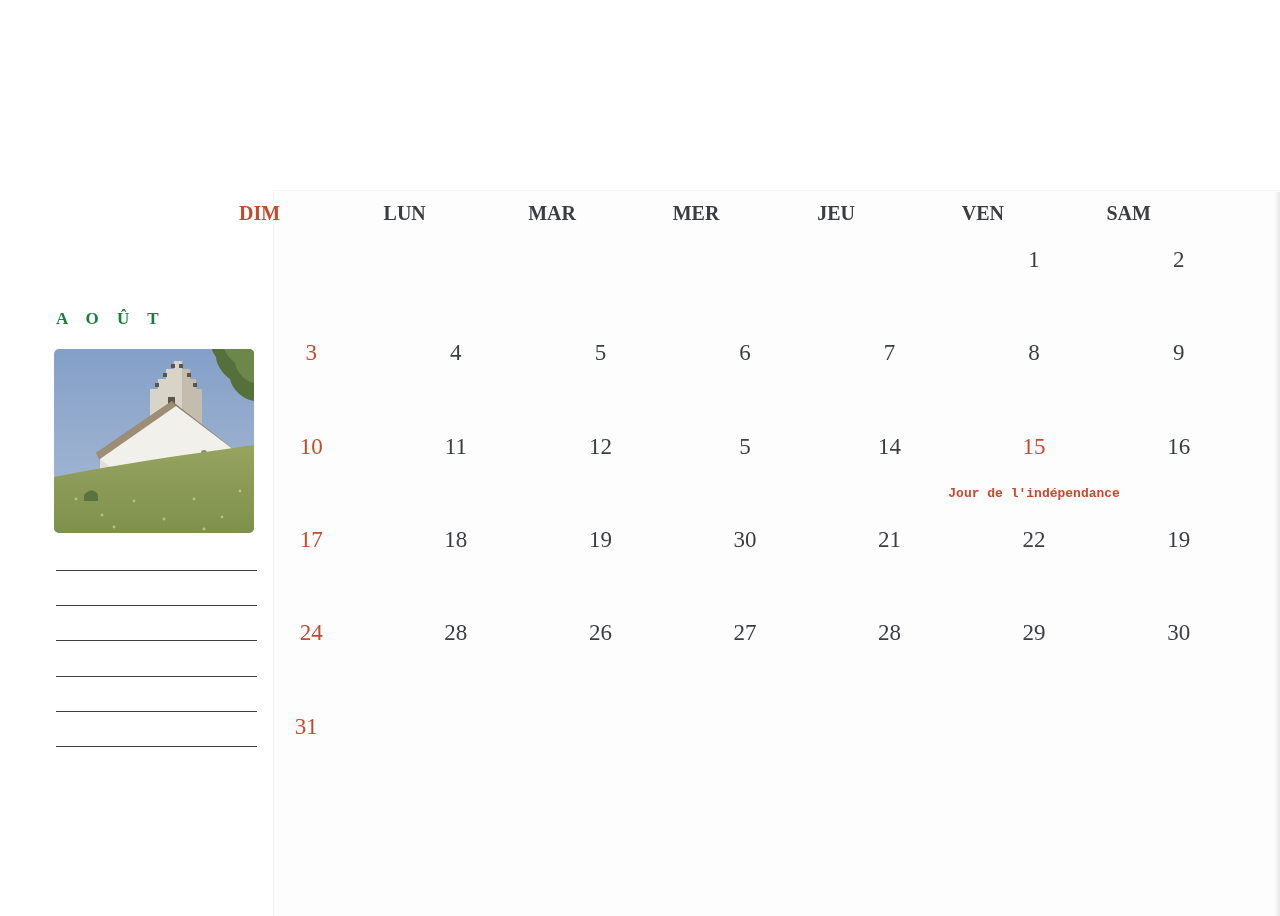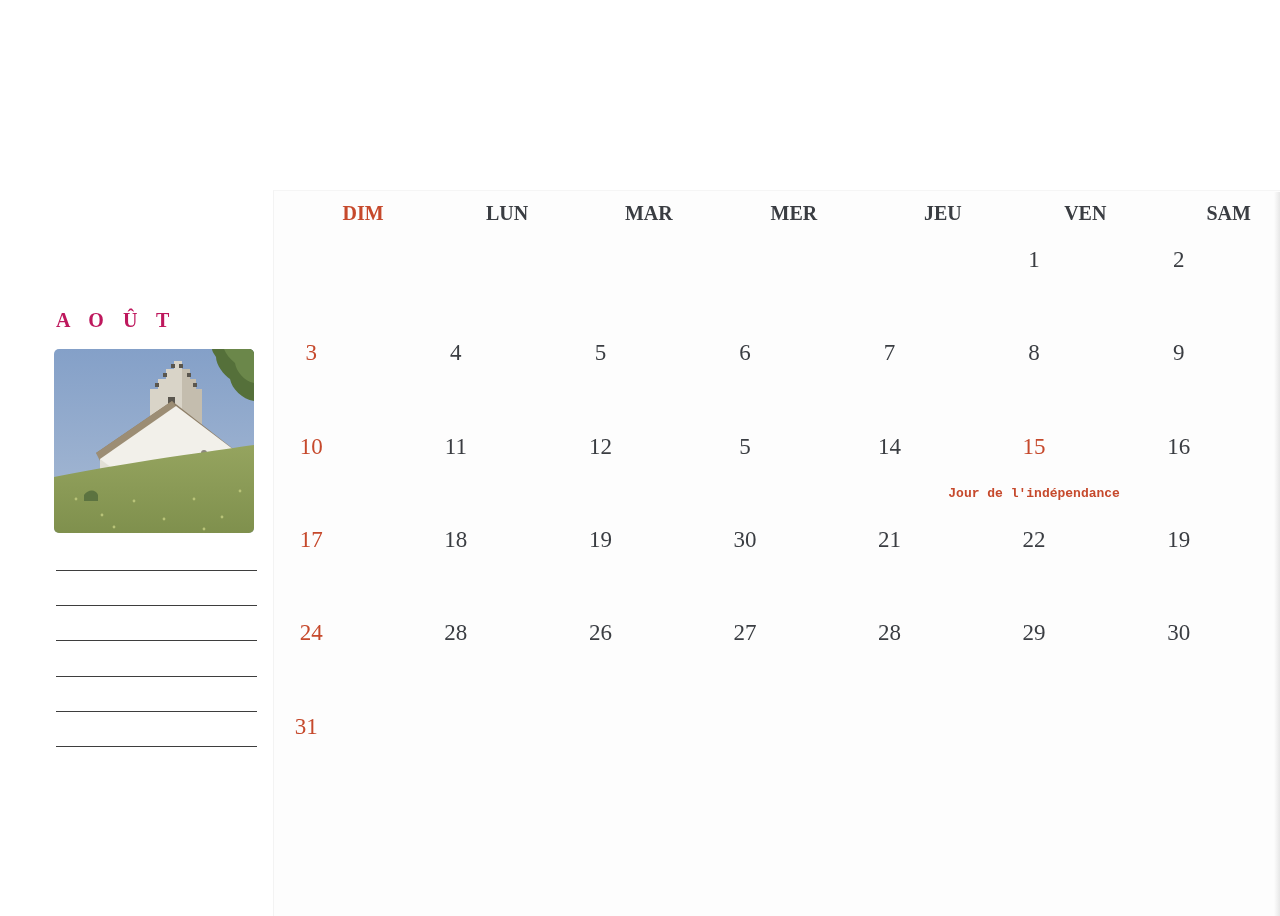--- a/index.html
+++ b/index.html
@@ -41,24 +41,24 @@
     top: 180px;
     font-size: 130px;
     line-height: 1.0;
     color: #33363b;
     letter-spacing: 2px;
   }
   .month-name {
     position: absolute;
     left: 56px;
     top: 309px;
-    font-size: 20px;
+    font-size: 17px;
     font-weight: 600;
     letter-spacing: 7px;
-    color: #be185d;
+    color: #15803d;
   }
   .month-photo {
     position: absolute;
     left: 54px;
     top: 349px;
     width: 200px;
     height: 184px;
     border-radius: 5px;
     overflow: hidden;
   }
@@ -88,21 +88,21 @@
   .weekday-header-row {
     position: absolute;
     left: 0;
     top: 8px;
     width: 100%;
     height: 30px;
     display: flex;
   }
   .day-header {
     width: 144.57px;
-    text-align: right;
+    text-align: left;
     font-size: 20px;
     font-weight: 700;
     line-height: 30px;
     color: #3a3d42;
   }
   .day-header.red { color: #c6492c; }
   .week-row {
     position: absolute;
     left: 0;
     width: 100%;

